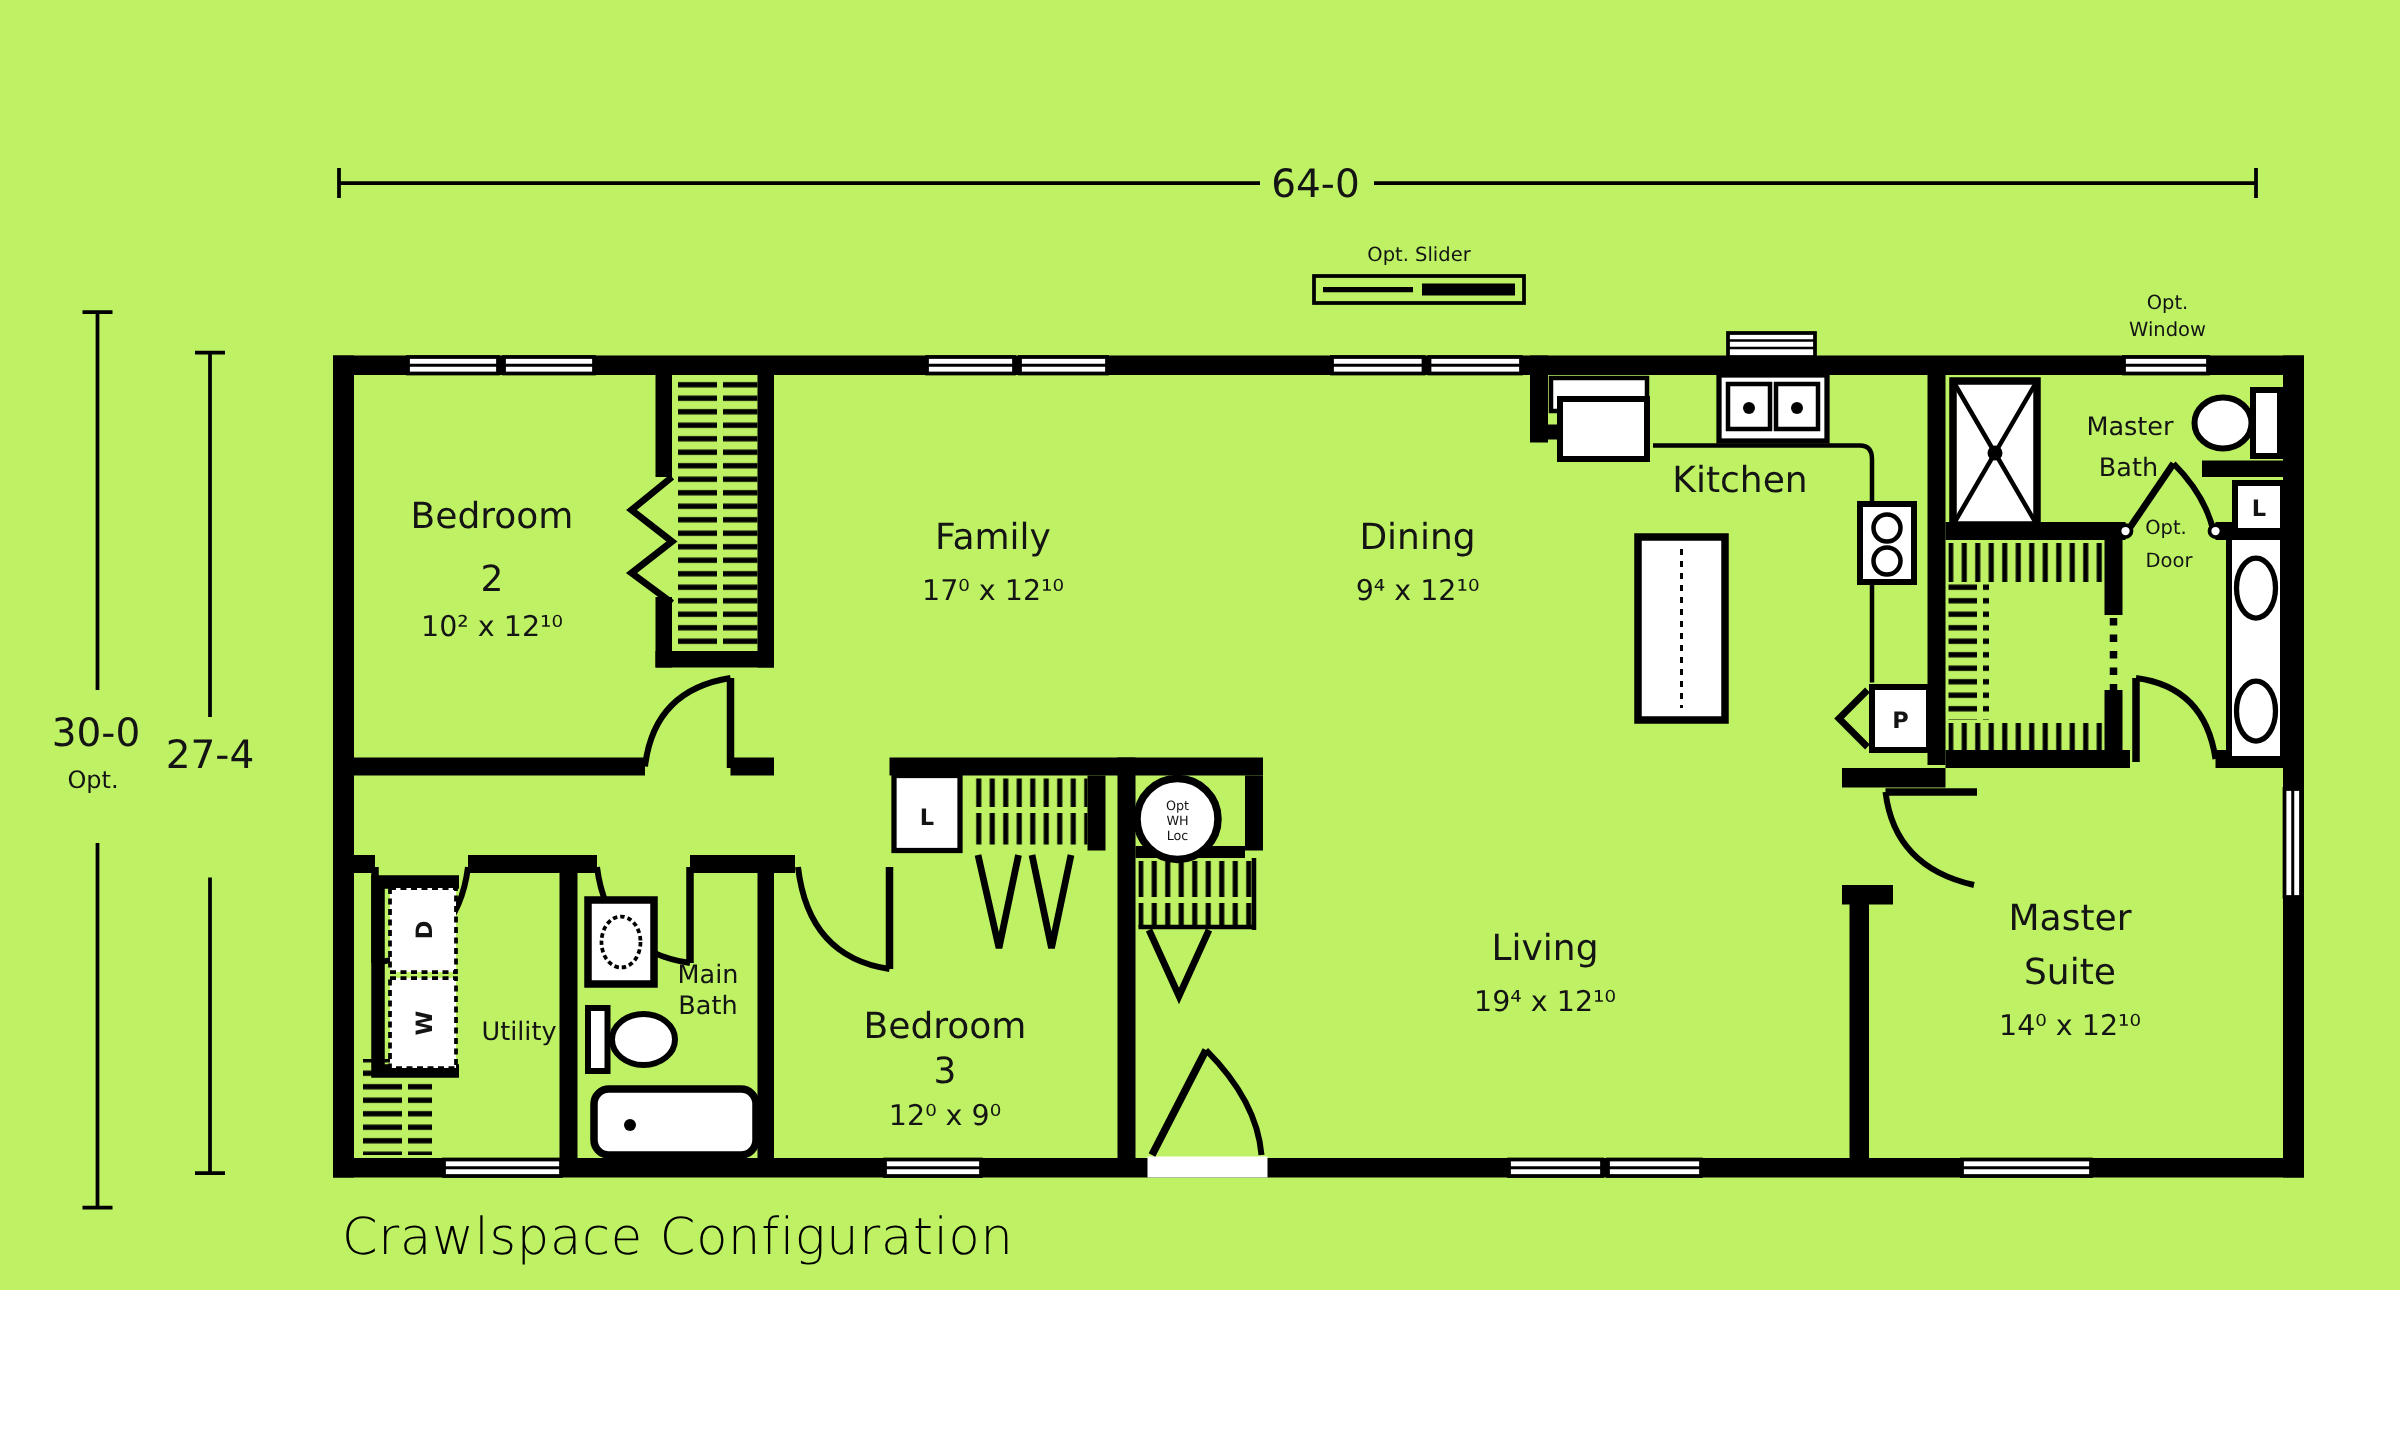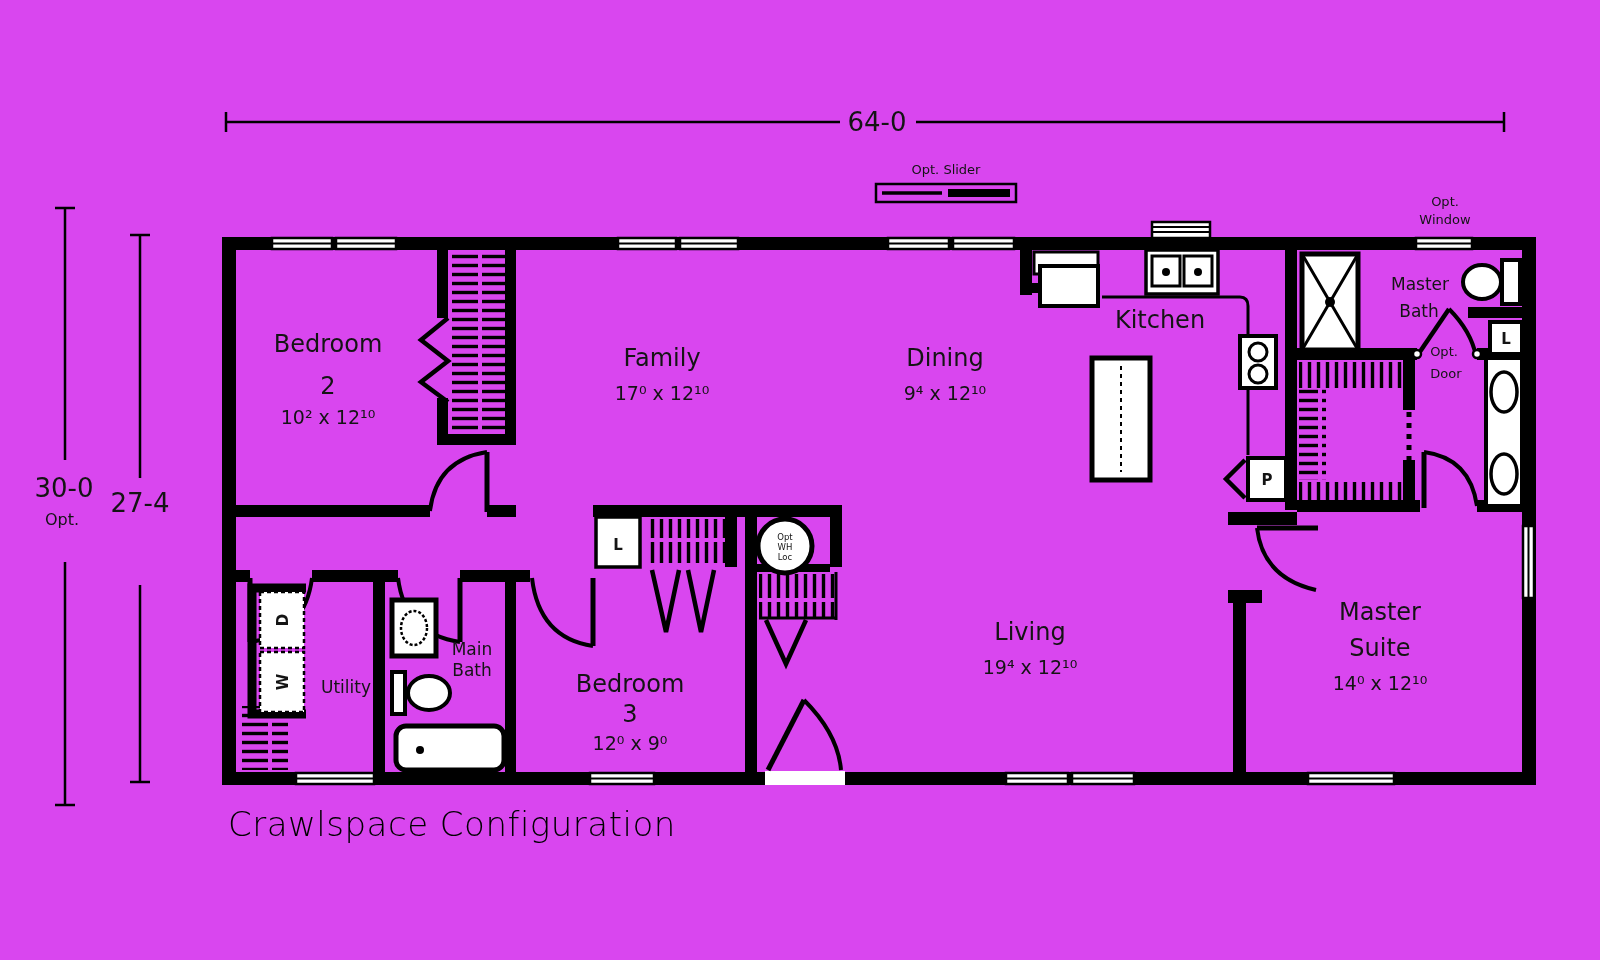--- a/index.html
+++ b/index.html
@@ -1,16 +1,16 @@
 <!DOCTYPE html>
 <html><head>
 <meta charset="utf-8">
 <style>
   html,body{margin:0;padding:0;background:#ffffff;}
-  .canvas{position:relative;width:1600px;height:960px;background:#d946ef;overflow:hidden;}
+  .canvas{position:relative;width:1600px;height:860px;background:#bef264;overflow:hidden;}
   svg{display:block;}
   text{font-family:"DejaVu Sans",sans-serif;fill:#141414;}
   .room{font-size:24px;}
   .dims{font-size:19px;}
   .small{font-size:17px;}
   .tiny{font-size:13px;}
   .micro{font-size:8.5px;}
   .boxletter{font-size:15px;font-weight:bold;}
   .dimlabel{font-size:26px;}
   .dimnote{font-size:16px;}

